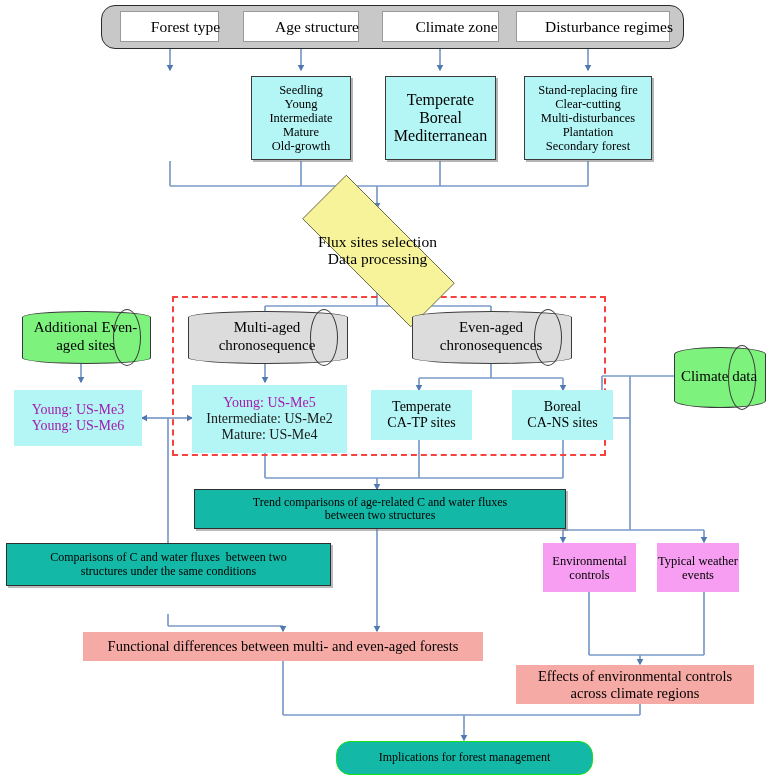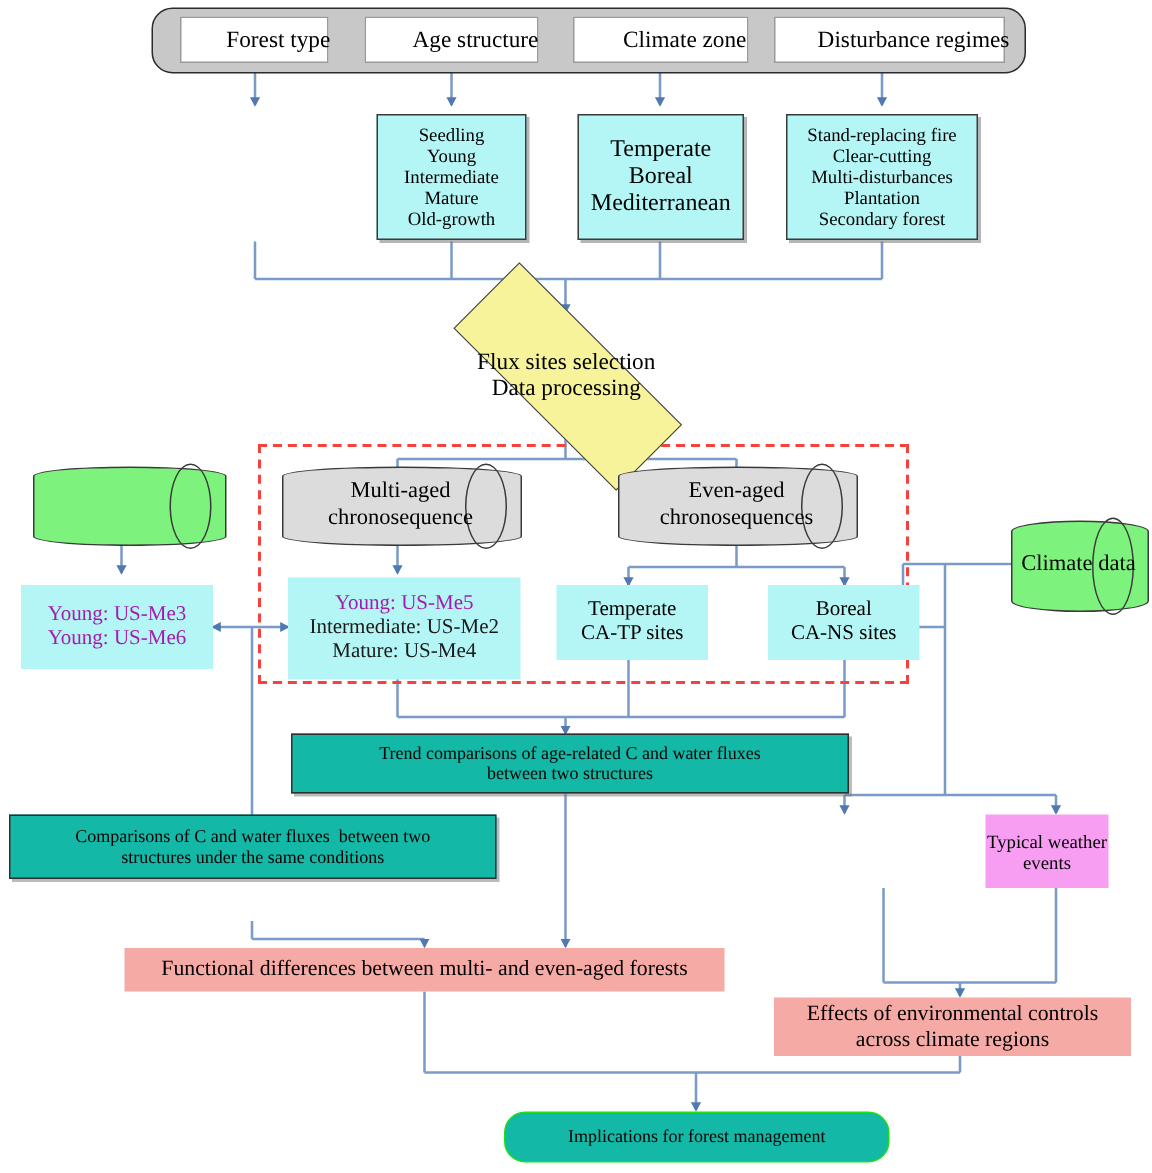--- a/index.html
+++ b/index.html
@@ -260,20 +260,24 @@
 
   <div class="node diamond" style="left:270px;top:207px;width:215px;height:86px;">
     <div class="dshape"></div>
     <span class="ln dtxt">Flux sites selection</span>
     <span class="ln dtxt">Data processing</span>
   </div>
 
   <div class="cyl green" style="left:22px;top:311px;width:127px;height:51px;">
     <div class="cylbody"></div>
     <div class="cylcap"></div>
+    <div class="ctxt">
+      <span class="ln">Additional</span>
+      <span class="ln">Even-aged sites</span>
+    </div>
   </div>
 
   <div class="cyl gray" style="left:188px;top:311px;width:158px;height:51px;">
     <div class="cylbody"></div>
     <div class="cylcap"></div>
     <div class="ctxt">
       <span class="ln">Multi-aged</span>
       <span class="ln">chronosequence</span>
     </div>
   </div>
@@ -320,20 +324,24 @@
   <div class="node yellow" style="left:194px;top:489px;width:372px;height:40px;">
     <span class="ln">Trend comparisons of age-related C and water fluxes</span>
     <span class="ln">between two structures</span>
   </div>
 
   <div class="node yellow" style="left:6px;top:543px;width:325px;height:43px;">
     <span class="ln">Comparisons of C and water fluxes  between two</span>
     <span class="ln">structures under the same conditions</span>
   </div>
 
+  <div class="node magenta" style="left:543px;top:543px;width:93px;height:49px;">
+    <span class="ln">Environmental</span>
+    <span class="ln">controls</span>
+  </div>
 
   <div class="node magenta" style="left:657px;top:543px;width:82px;height:49px;">
     <span class="ln">Typical weather</span>
     <span class="ln">events</span>
   </div>
 
   <div class="node salmon" style="left:516px;top:665px;width:238px;height:39px;">
     <span class="ln">Effects of environmental controls</span>
     <span class="ln">across climate regions</span>
   </div>

